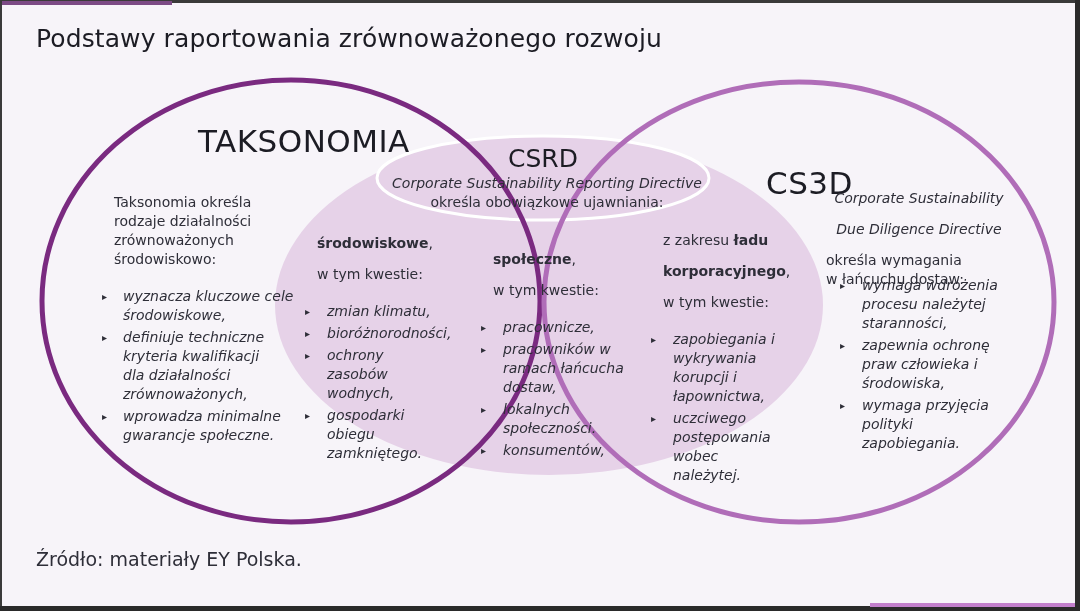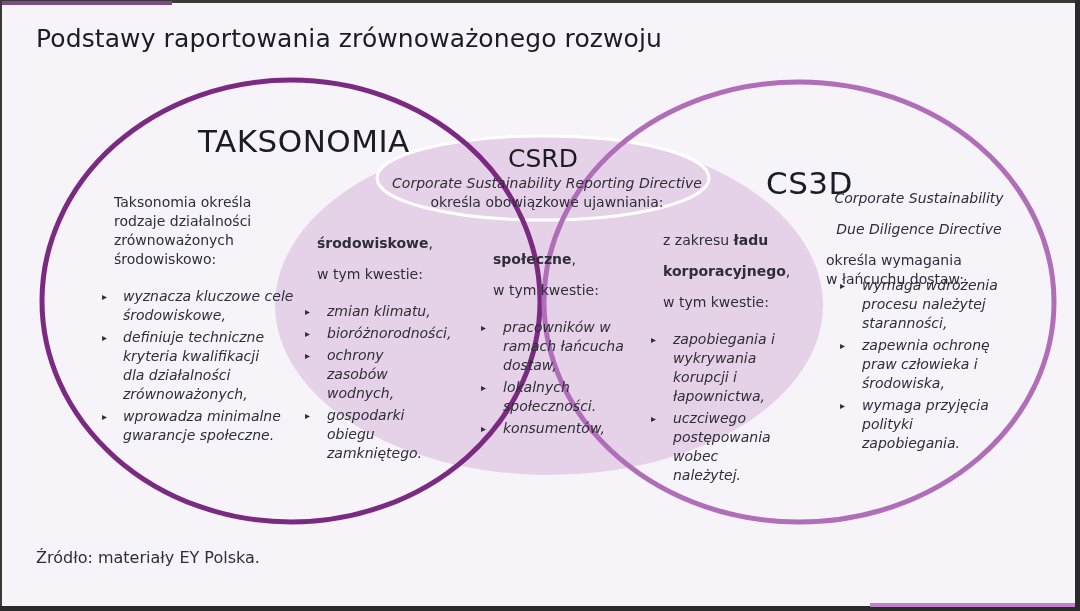--- a/index.html
+++ b/index.html
@@ -46,21 +46,21 @@
   .b-tax ul li { padding-left: 21px; }
   .b-env { left: 305px; top: 222px; width: 160px; }
   .b-soc { left: 481px; top: 238px; width: 160px; }
   .b-gov { left: 651px; top: 219px; width: 140px; }
   .b-cs3d-intro { left: 814px; top: 177px; width: 210px; }
   .b-cs3d-list { left: 840px; top: 258px; width: 190px; }
   .b-cs3d-list li { padding-left: 22px; }
   .bold { font-weight: bold; }
   .italic { font-style: italic; text-align: center; }
 
-  .source { position: absolute; left: 36px; top: 548px; font-size: 16px; color: #2e2e38; }
+  .source { position: absolute; left: 36px; top: 548px; font-size: 19px; color: #2e2e38; }
 </style>
 </head>
 <body>
 
 <div class="frame-top"></div>
 <div class="frame-left"></div>
 <div class="frame-right"></div>
 <div class="frame-bottom"></div>
 <div class="progress-top"></div>
 <div class="progress-bottom"></div>
@@ -107,20 +107,21 @@
     <li>bioróżnorodności,</li>
     <li style="width:120px">ochrony zasobów wodnych,</li>
     <li style="width:120px">gospodarki obiegu zamkniętego.</li>
   </ul>
 </div>
 
 <div class="block b-soc">
   <p><span class="bold">społeczne</span><span>,</span></p>
   <p>w tym kwestie:</p>
   <ul>
+    <li>pracownicze,</li>
     <li style="width:125px">pracowników w ramach łańcucha dostaw,</li>
     <li style="width:110px">lokalnych społeczności.</li>
     <li>konsumentów,</li>
   </ul>
 </div>
 
 <div class="block b-gov">
   <p><span>z zakresu </span><span class="bold">ładu</span></p>
   <p><span class="bold">korporacyjnego</span><span>,</span></p>
   <p>w tym kwestie:</p>

